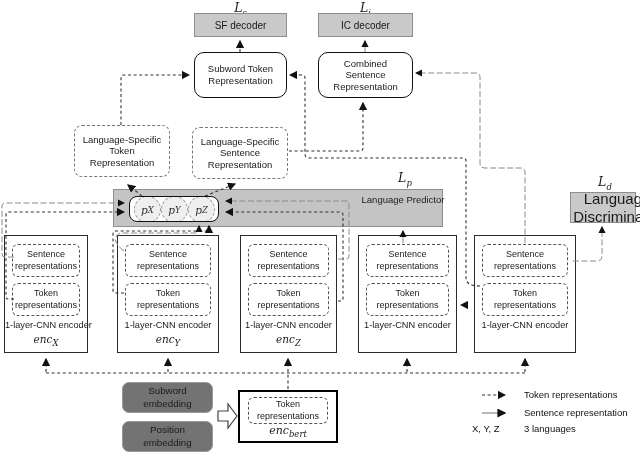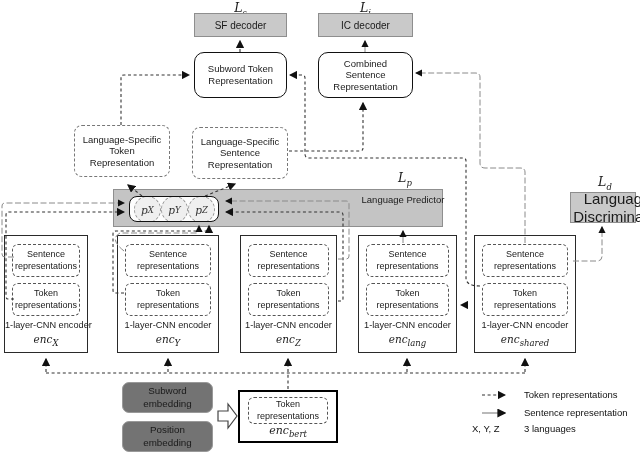--- a/index.html
+++ b/index.html
@@ -119,32 +119,30 @@
   </div>
 
   <div class="enc" style="left:358px;top:235px;width:99px;height:118px;">
     <div class="inner-dash" style="top:8px;height:33px;">
         <span>Sentence representations</span>
       </div>
     <div class="inner-dash" style="top:47px;height:33px;">
         <span>Token representations</span>
       </div>
     <div class="cnn-text"><span>1-layer-CNN encoder</span></div>
-    <div class="enc-label"><span>enc</span><sub>lang</sub></div>
   </div>
 
   <div class="enc" style="left:474px;top:235px;width:102px;height:118px;">
     <div class="inner-dash" style="top:8px;height:33px;">
         <span>Sentence representations</span>
       </div>
     <div class="inner-dash" style="top:47px;height:33px;">
         <span>Token representations</span>
       </div>
     <div class="cnn-text"><span>1-layer-CNN encoder</span></div>
-    <div class="enc-label"><span>enc</span><sub>shared</sub></div>
   </div>
 
   <div class="box embed" style="left:122px;top:382px;width:91px;height:31px;padding:0 6px;">
       <span>Subword embedding</span>
     </div>
   <div class="box embed" style="left:122px;top:421px;width:91px;height:31px;padding:0 6px;">
       <span>Position embedding</span>
     </div>
 
   <div class="bert" style="left:238px;top:390px;width:100px;height:53px;">

